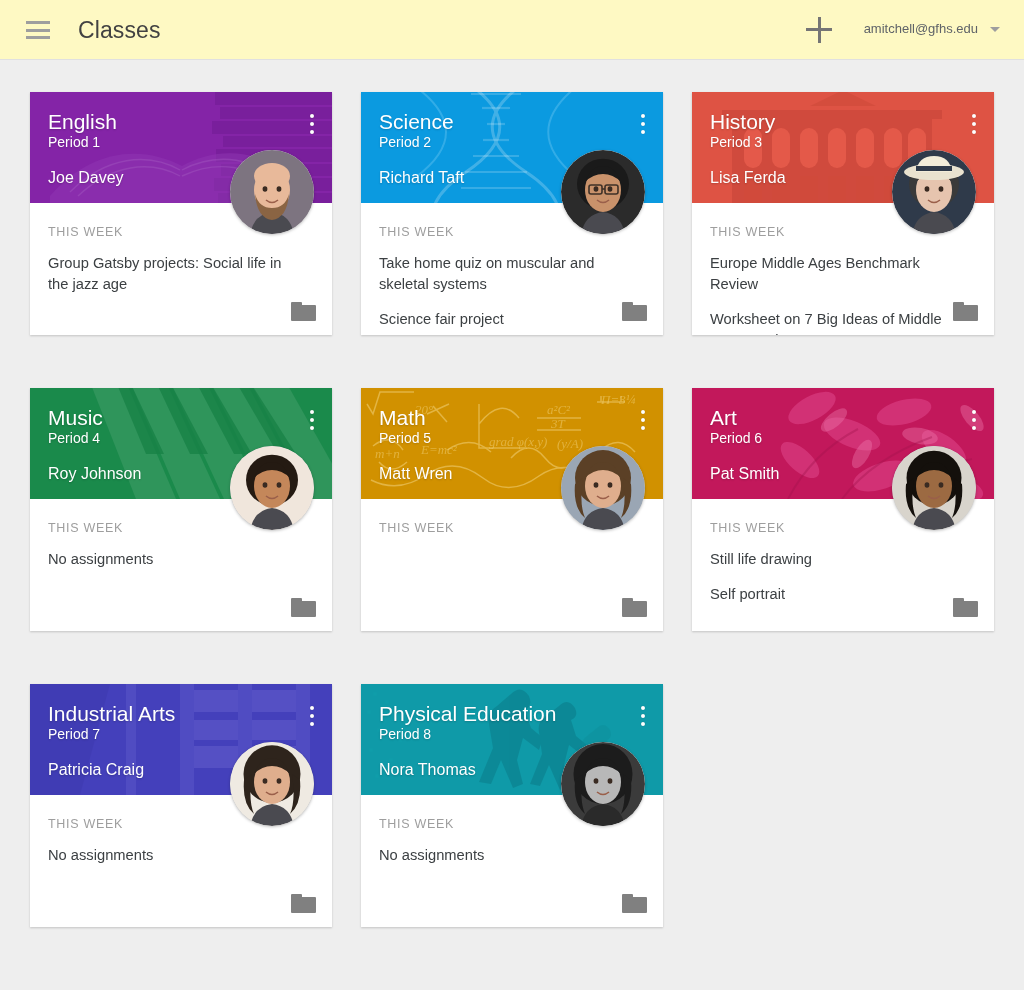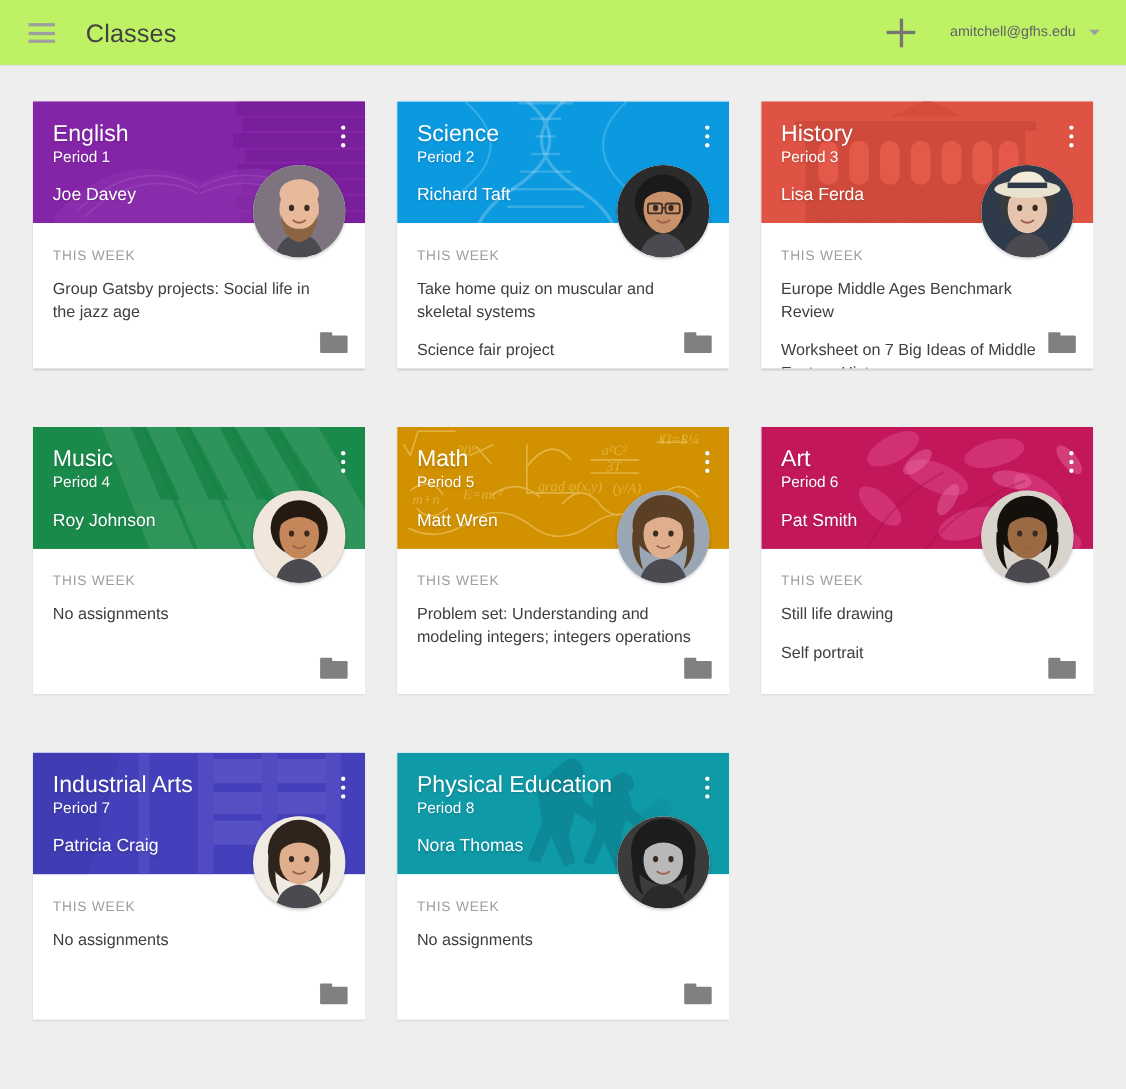--- a/index.html
+++ b/index.html
@@ -14,21 +14,21 @@
     -webkit-font-smoothing: antialiased;
     overflow: hidden;
   }
 
   
   .appbar {
     position: absolute;
     top: 0; left: 0;
     width: 1024px;
     height: 60px;
-    background: #bef264;
+    background: #fef9c3;
     border-bottom: 1px solid #e0e0e0;
     box-sizing: border-box;
     display: flex;
     align-items: center;
   }
   .hamburger {
     position: absolute;
     left: 26px;
     top: 21px;
     width: 24px;
@@ -570,21 +570,20 @@
 
       <ellipse cx="35" cy="39" rx="2.4" ry="2.8" fill="#3a2b22"></ellipse>
       <ellipse cx="49" cy="39" rx="2.4" ry="2.8" fill="#3a2b22"></ellipse>
       <path d="M36 50 q6 5 12 0" stroke="#9a5f4a" stroke-width="1.6" fill="none"></path>
 
     </g>
   </svg>
       </div>
     <div class="card-body">
       <div class="this-week">THIS WEEK</div>
-      <p class="assignment">Problem set: Understanding and modeling integers; integers operations</p>
       <div class="folder-icon">
         <div class="tab"></div>
           <div class="body"></div>
       </div>
     </div>
     </div>
     <div class="card" style="left: 662px; top: 296px;">
     <div class="card-header">
       <div class="bgimg"><svg viewBox="0 0 302 111" preserveAspectRatio="none" width="302" height="111">
         <rect width="302" height="111" fill="#c2185b"></rect>

